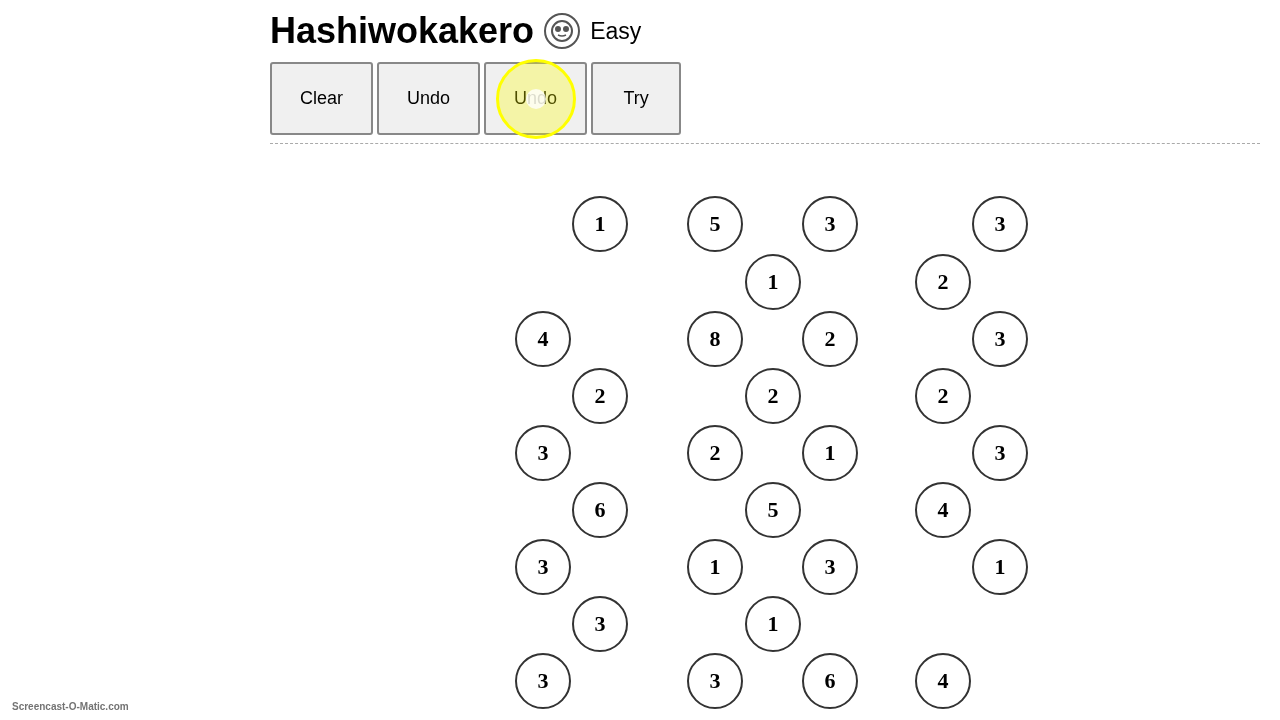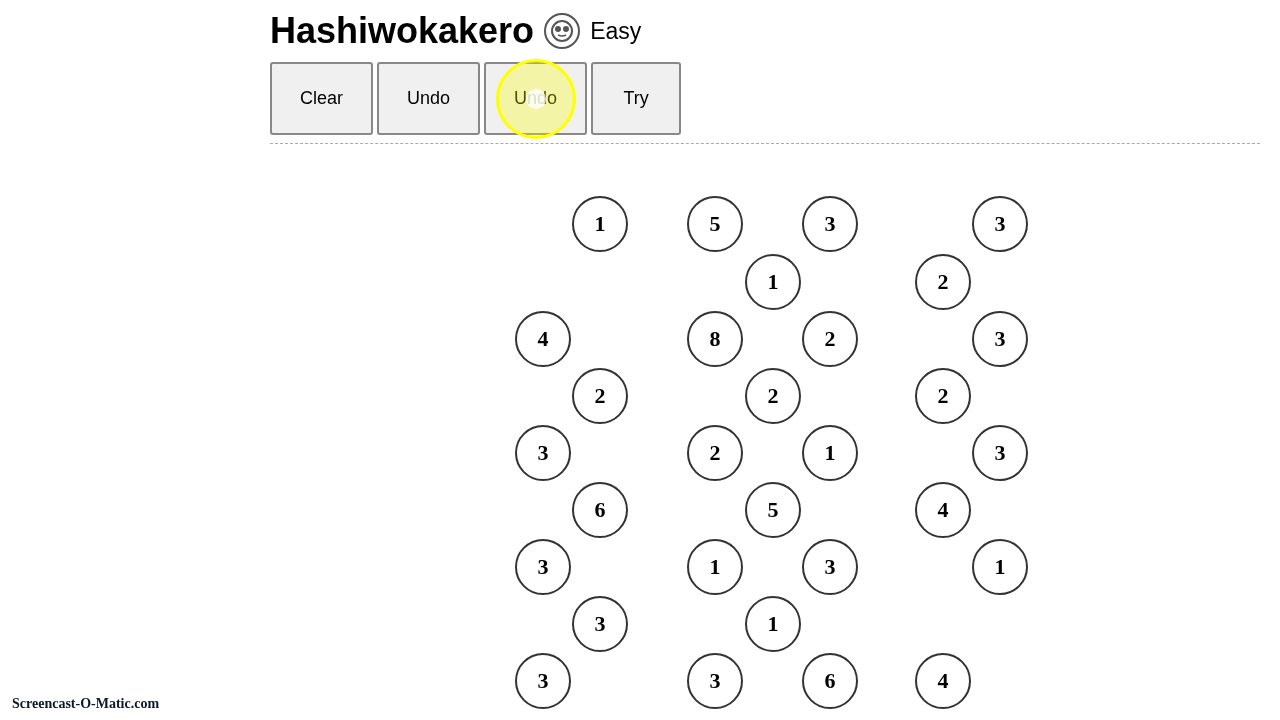--- a/index.html
+++ b/index.html
@@ -122,24 +122,23 @@
       font-family: Georgia, serif;
       transform: translate(-50%, -50%);
       cursor: pointer;
     }
 
     
     .watermark {
       position: absolute;
       bottom: 8px;
       left: 12px;
-      font-size: 14px;
+      font-size: 10px;
       font-weight: bold;
-      color: #0f172a;
-      font-family: Liberation Serif, serif;
+      color: #737373;
     }
   </style>
 </head>
 <body>
 
 <div class="header">
   <span class="title">Hashiwokakero</span>
   <span class="title-icon">
     <svg width="24" height="24" viewBox="0 0 24 24" fill="none" stroke="#555" stroke-width="2">
       <circle cx="12" cy="12" r="10"></circle>

